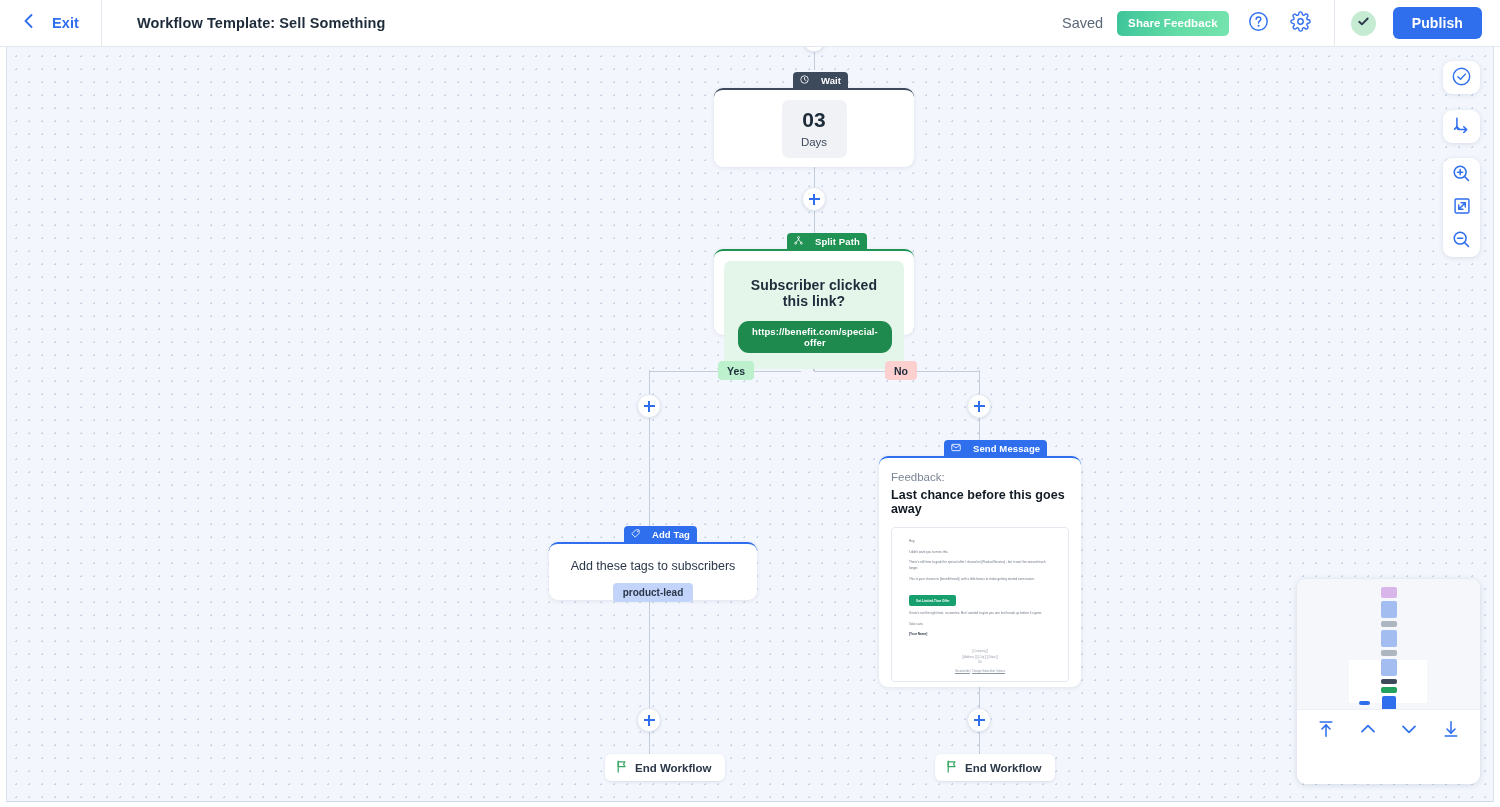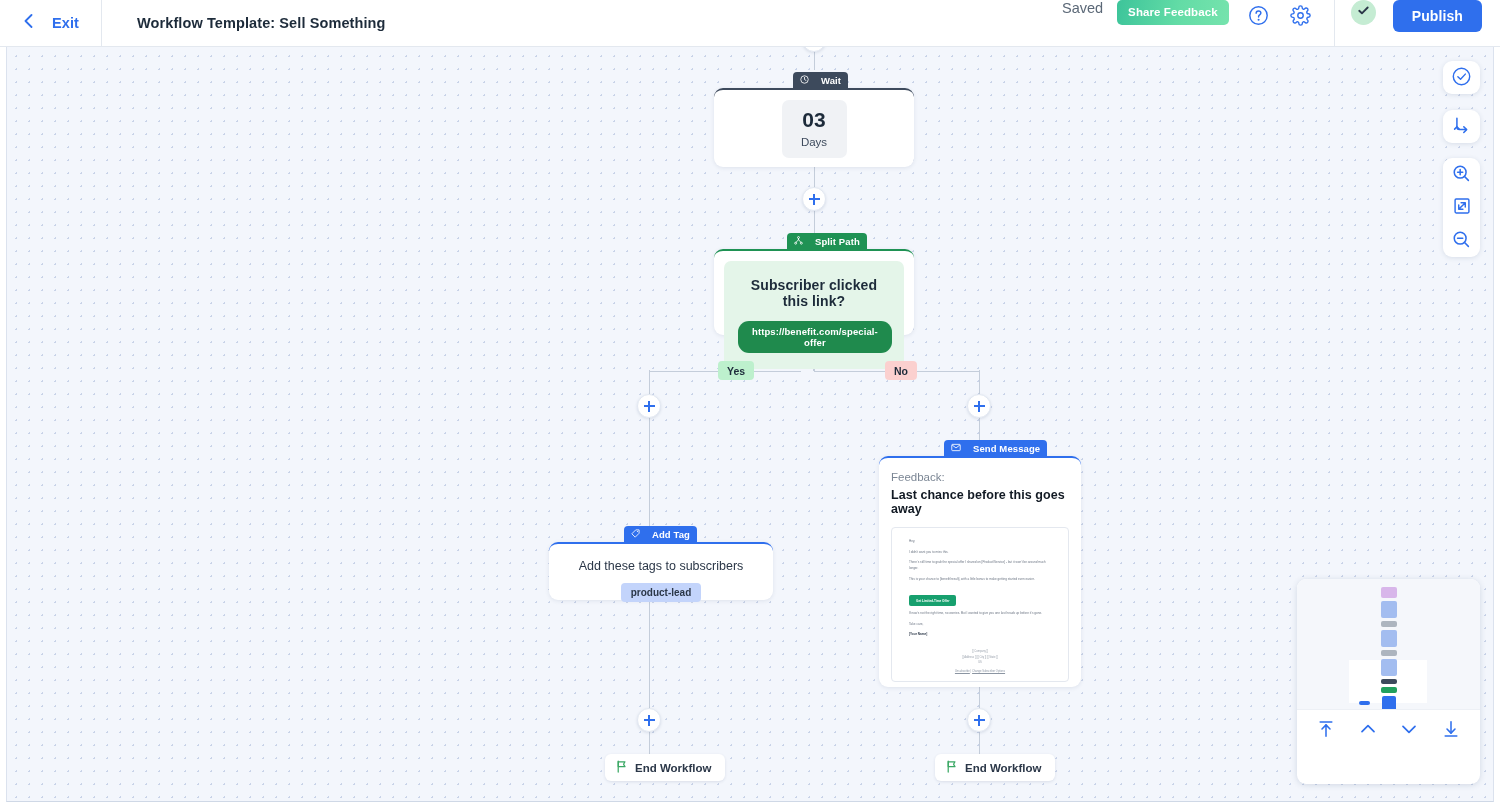--- a/index.html
+++ b/index.html
@@ -29,21 +29,21 @@
   .exit-label {
     color: #2f6fed; font-size: 14.5px; font-weight: 700;
     letter-spacing: .1px;
   }
   .wf-title {
     margin-left: 35px;
     font-size: 14.5px; font-weight: 700; color: #1d2b3a;
     letter-spacing: .1px;
   }
   .top-right {
-    margin-left: auto; display: flex; height: 47px;
+    margin-left: auto; display: flex; align-items: center; height: 47px;
   }
   .saved-label {
     font-size: 14.5px; color: #5b6877; margin-right: 14px;
   }
   .share-feedback {
     height: 25px; padding: 0 11px;
     border-radius: 5px;
     background: linear-gradient(100deg, #3dc49a 0%, #63dca6 55%, #76e3ad 100%);
     color: #ffffff; font-size: 11.5px; font-weight: 700;
     display: flex; align-items: center; justify-content: center;
@@ -407,21 +407,21 @@
 
   <div class="node-tab tab-tag" style="left:617px; top:479px;">
     <span>
       <svg width="9" height="9" viewBox="0 0 12 12" fill="none" stroke="#ffffff" stroke-width="1.1" stroke-linejoin="round">
         <path d="M6.3 1.2H10.8v4.5L5.6 10.9 1.1 6.4z"></path>
           <circle cx="8.6" cy="3.4" r=".75" fill="#ffffff" stroke="none"></circle>
       </svg>
     </span>
     <span>Add Tag</span>
   </div>
-  <div class="node node-tag" style="left:542px; top:495px; width:224px; height:58px;">
+  <div class="node node-tag" style="left:542px; top:495px; width:208px; height:58px;">
     <div class="tag-body">
       <div class="tag-title">Add these tags to subscribers</div>
       <span class="tag-pill">product-lead</span>
     </div>
   </div>
 
   <div class="edge edge-v" style="left:641.5px; top:553px; height:154px;"></div>
   <div class="plus-btn" style="left:630px; top:661px;"></div>
 
   <div class="end-node" style="left:598px; top:707px;">

